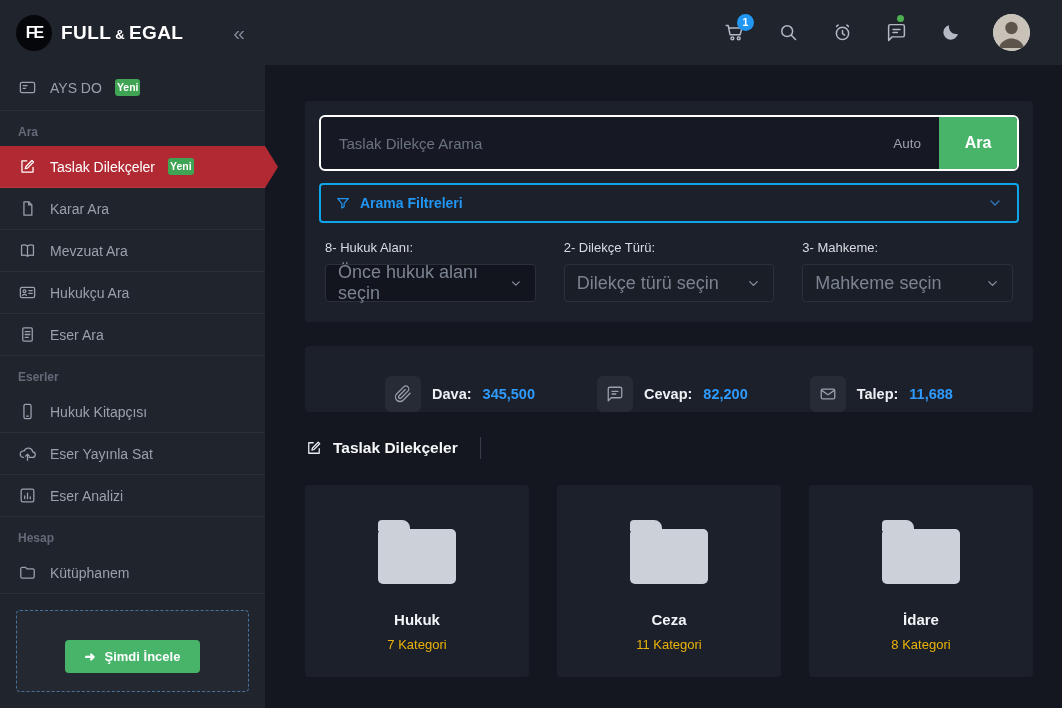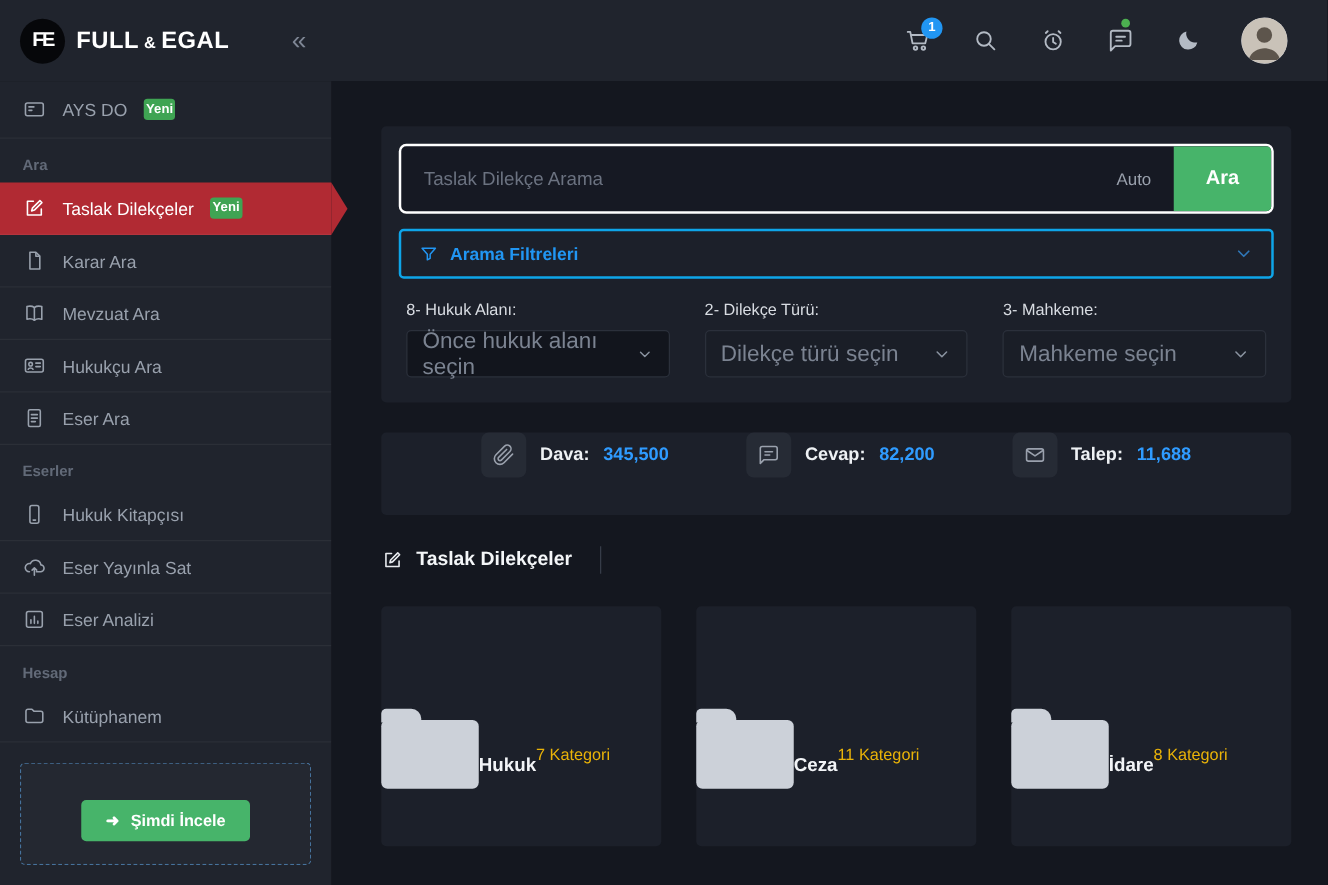--- a/index.html
+++ b/index.html
@@ -76,36 +76,36 @@
   .filters-head .chev { margin-left:auto; width:16px; height:16px; color:#2f77b8; }
   .filters-row { display:flex; gap:28px; padding:17px 6px 0; }
   .filter-col { width:218px; }
   .filter-label { color:#d8dce2; font-size:13px; margin-bottom:9px; }
   .select { height:38px; background:#1a1e27; border:1px solid #2b303b; border-radius:4px;
             display:flex; align-items:center; justify-content:space-between; padding:16px 12px;
             color:#7b8391; font-size:18px; cursor:pointer; }
   .select.dark { background:#12151d; }
   .select .chev { width:15px; height:15px; color:#8a93a0; }
 
-  .stats-card { margin-top:24px; height:66px; display:flex; align-items:flex-start;
+  .stats-card { margin-top:24px; height:66px; display:flex; align-items:flex-end;
                 justify-content:center; gap:62px; }
   .stat { display:flex; align-items:center; gap:11px; }
   .stat-icon { width:36px; height:36px; border-radius:6px; background:#262b35; color:#9aa1ad;
                display:flex; align-items:center; justify-content:center; }
   .stat-icon svg { width:18px; height:18px; }
   .stat-label { color:#eef1f4; font-weight:700; font-size:14.5px; }
   .stat-value { color:#2f9bff; font-weight:700; font-size:14.5px; }
 
   .section-head { margin-top:25px; display:flex; align-items:center; gap:10px; color:#e8ebef; }
   .section-head svg { width:18px; height:18px; }
   .section-title { color:#f4f6f8; font-weight:700; font-size:15.5px; }
   .v-div { width:1px; height:22px; background:#363c48; margin-left:12px; }
 
   .cards-row { margin-top:26px; display:flex; gap:28px; }
-  .cat-card { flex:1; height:192px; display:flex; flex-direction:row; align-items:center;
+  .cat-card { flex:1; height:192px; display:flex; flex-direction:column; align-items:center;
               padding-top:36px; cursor:pointer; }
   .folder { width:78px; height:55px; background:#ccd1d9; border-radius:5px; position:relative;
             margin-top:8px; }
   .folder::before { content:""; position:absolute; top:-9px; left:0; width:32px; height:11px;
             background:#ccd1d9; border-radius:4px 8px 0 0; }
   .cat-title { margin-top:27px; color:#f2f4f7; font-weight:700; font-size:15px; }
   .cat-sub { margin-top:9px; color:#eab308; font-size:13px; }
 
   svg { display:block; }
 </style>

